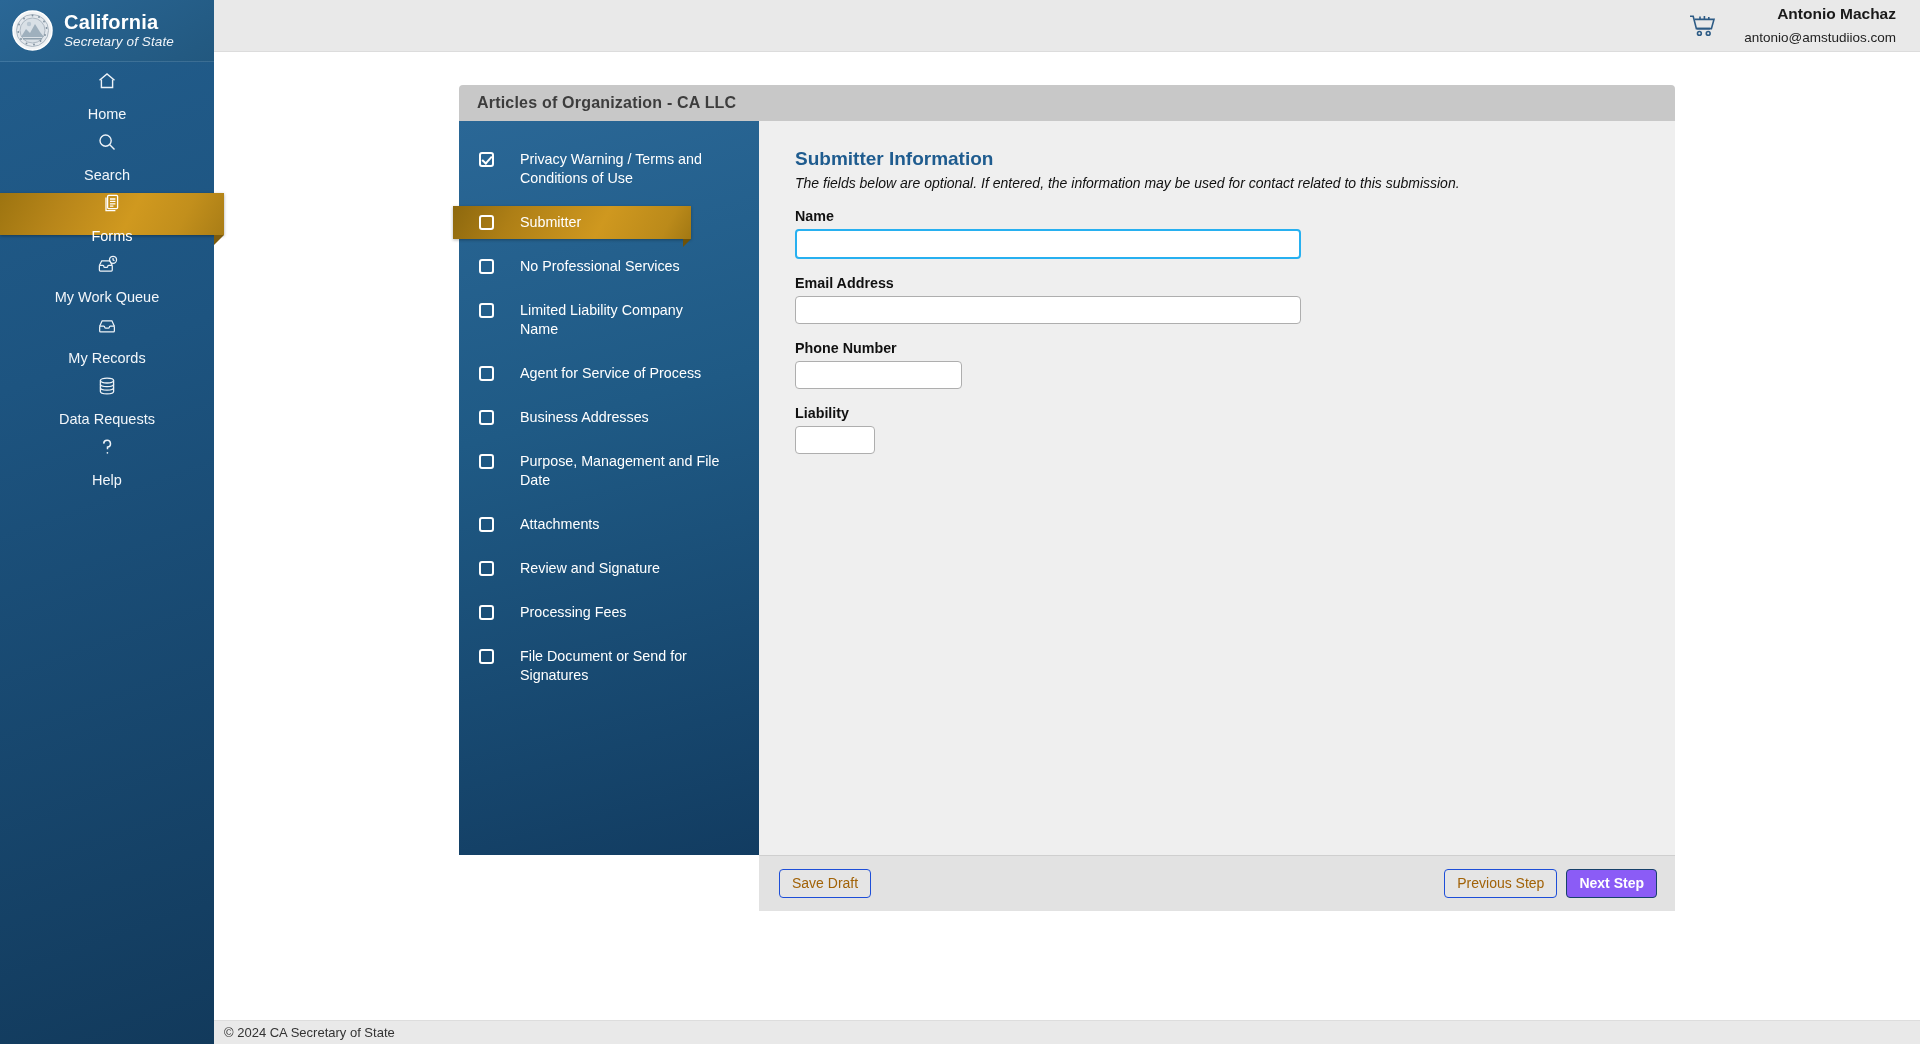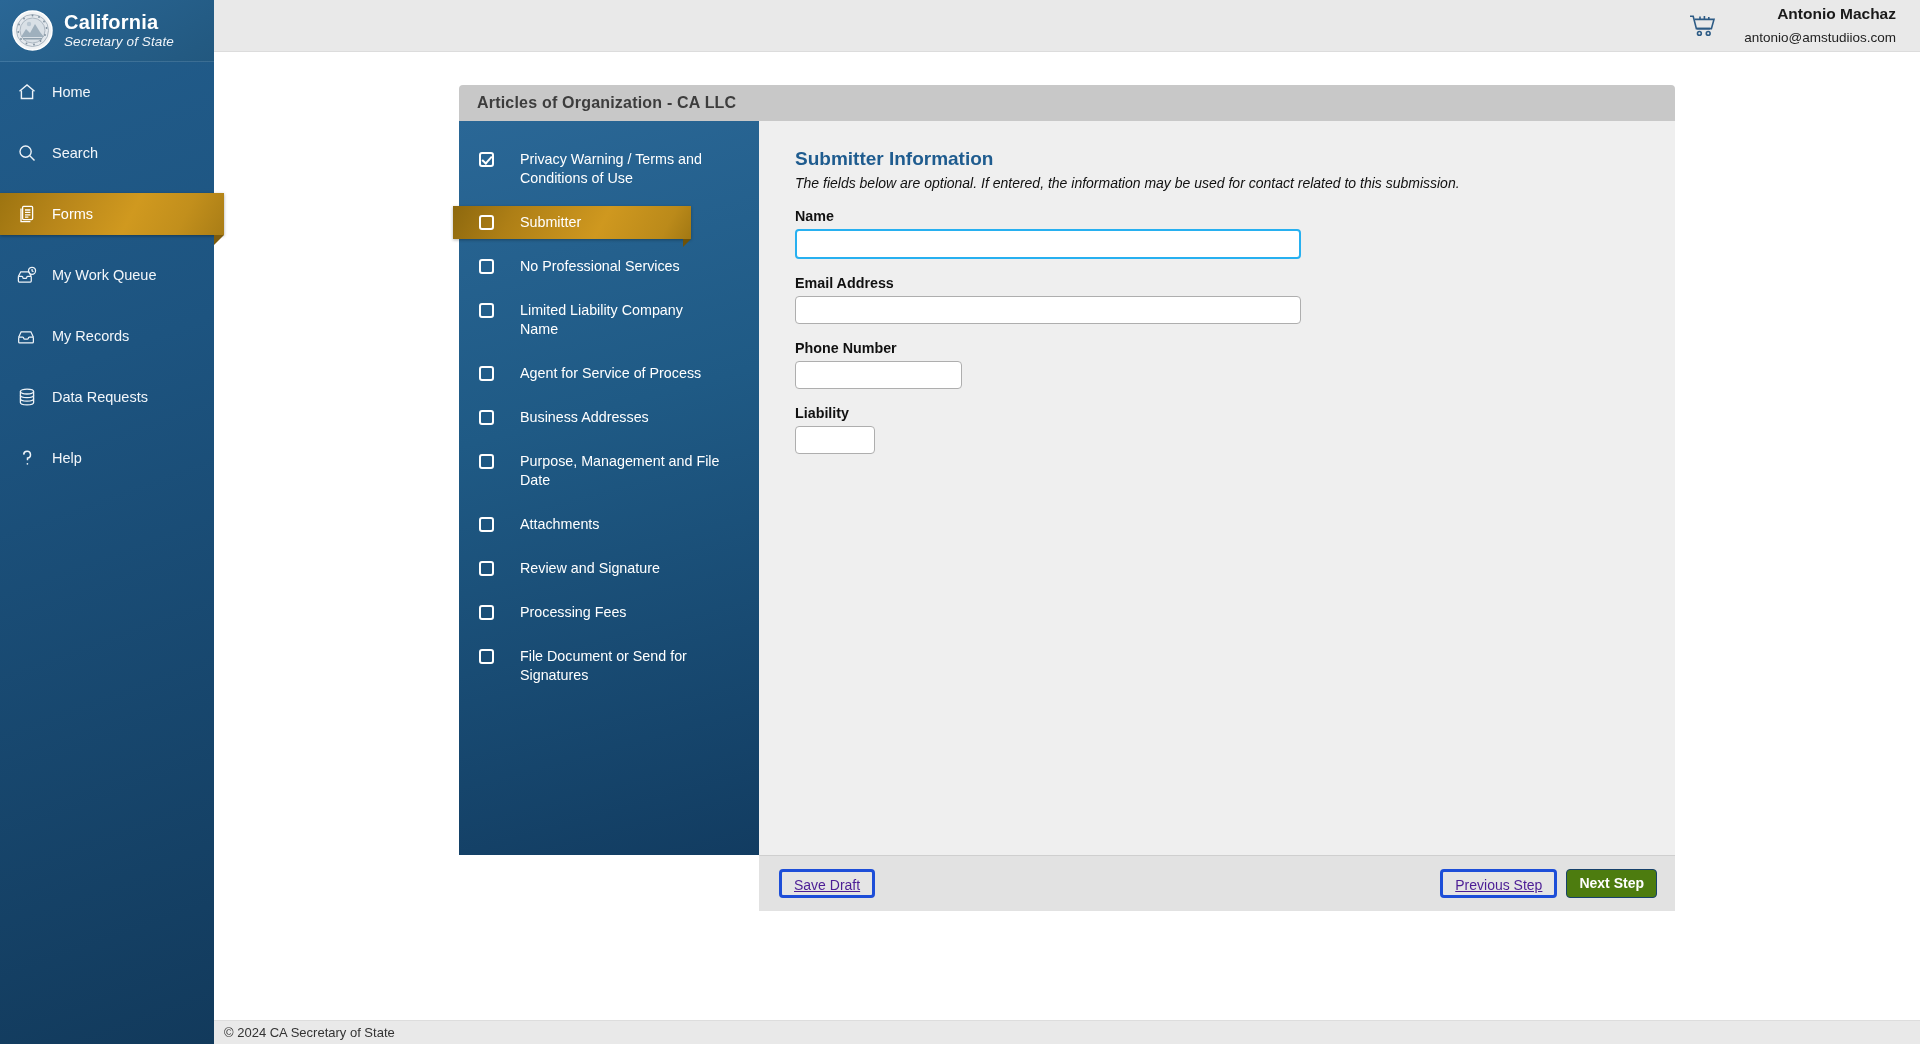--- a/index.html
+++ b/index.html
@@ -34,24 +34,25 @@
   }
   .brand-sub {
     font-size: 13.5px; font-style: italic; color: #eef3f8;
     margin-top: 2px; letter-spacing: .1px;
   }
 
   .nav { padding-top: 9px; position: relative; }
   .nav-item {
     position: relative;
     display: flex; align-items: center; gap: 15px;
-    height: 42px; padding-left: 16px;
+    height: 42px; 
     color: #f2f6fa; font-size: 14.5px;
     cursor: pointer;
     margin-bottom: 19px;
+    flex-direction: column;
   }
   .nav-item .ico { width: 21px; height: 21px; display: flex; align-items: center; justify-content: center; }
   .nav-item .ico svg { display: block; }
   .nav-item.active {
     width: 224px;
     background: linear-gradient(118deg, #9d7410 0%, #b8861a 28%, #d0991f 58%, #c28f1c 80%, #a97d16 100%);
     box-shadow: 0 1px 3px rgba(0,0,0,.35);
     color: #ffffff;
   }
   .nav-item.active::after {
@@ -202,26 +203,25 @@
     font-family: "Liberation Sans", sans-serif;
     font-size: 14px;
     border-radius: 4px;
     cursor: pointer;
     padding: 0 12px;
     height: 29px;
     line-height: 27px;
   }
   .btn-grey {
     background: #e5e5e5;
-    border: 3px solid #1d4ed8;
-    color: #4c1d95;
-    text-decoration: underline;
+    border: 1px solid #1d4ed8;
+    color: #a16207;
   }
   .btn-primary {
-    background: #4d7c0f;
+    background: #8b5cf6;
     border: 1px solid #17416a;
     color: #ffffff;
     font-weight: bold;
   }
   .footer-right {
     margin-left: auto; display: flex; align-items: center; gap: 9px;
   }
 
   
   .page-footer {

